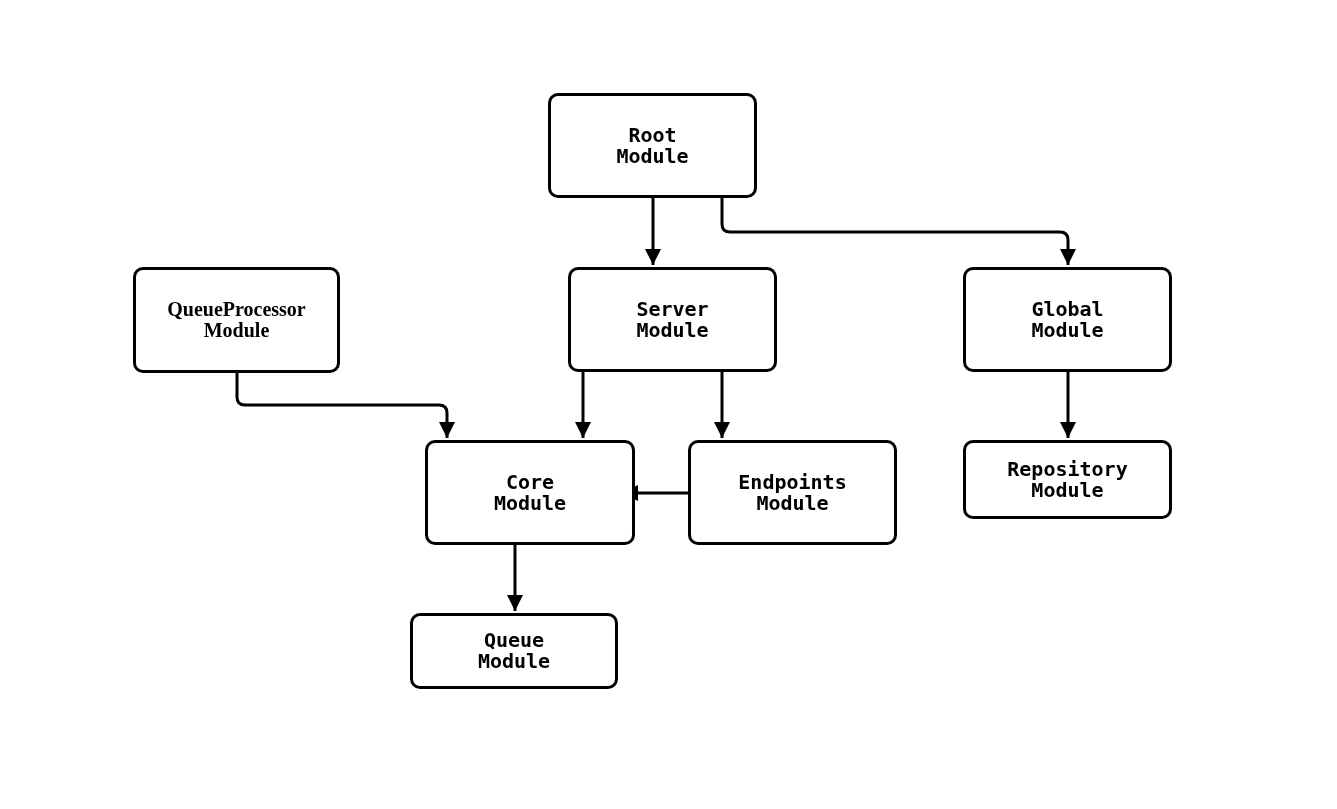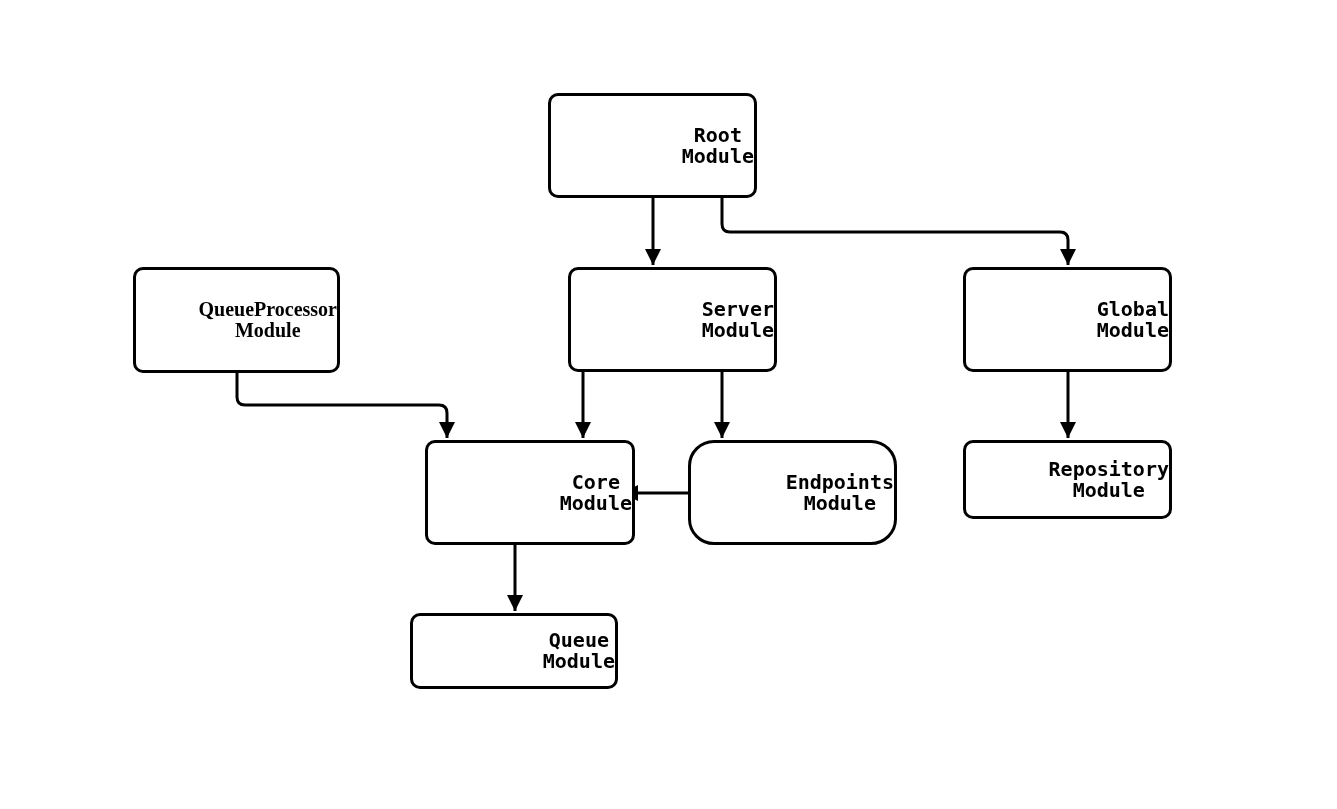--- a/index.html
+++ b/index.html
@@ -33,21 +33,21 @@
     stroke-linecap: butt;
   }
   .node {
     position: absolute;
     box-sizing: border-box;
     border: 3px solid var(--stroke, #000);
     border-radius: 10px;
     background: var(--node-fill, #fff);
     display: flex;
     align-items: center;
-    justify-content: flex-end;
+    justify-content: center;
     text-align: center;
     color: var(--text, #000);
     font-weight: bold;
     font-size: 20px;
     line-height: 21px;
   }
 </style>
 </head>
 <body style="--stroke: #000000; --node-fill: #ffffff; --text: #000000; background: rgb(255, 255, 255);">
 
@@ -82,21 +82,21 @@
   </div>
 
   <div class="node" style="left: 963px; top: 267px; width: 209px; height: 105px;">
     <div><span>Global</span><br><span>Module</span></div>
   </div>
 
   <div class="node" style="left: 410px; top: 440px; width: 210px; height: 105px; margin-left: 15px;">
     <div><span>Core</span><br><span>Module</span></div>
   </div>
 
-  <div class="node" style="left: 688px; top: 440px; width: 209px; height: 105px; border-radius: 26px;">
+  <div class="node" style="left: 688px; top: 440px; width: 209px; height: 105px;">
     <div><span>Endpoints</span><br><span>Module</span></div>
   </div>
 
   <div class="node" style="left: 963px; top: 440px; width: 209px; height: 79px;">
     <div><span>Repository</span><br><span>Module</span></div>
   </div>
 
   <div class="node" style="left: 410px; top: 613px; width: 208px; height: 76px;">
     <div><span>Queue</span><br><span>Module</span></div>
   </div>

